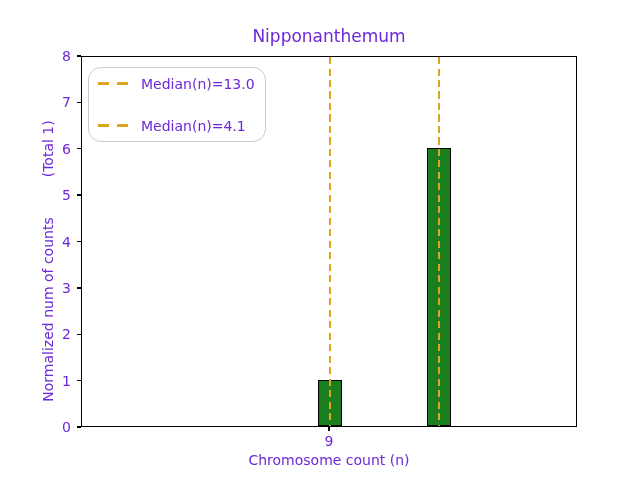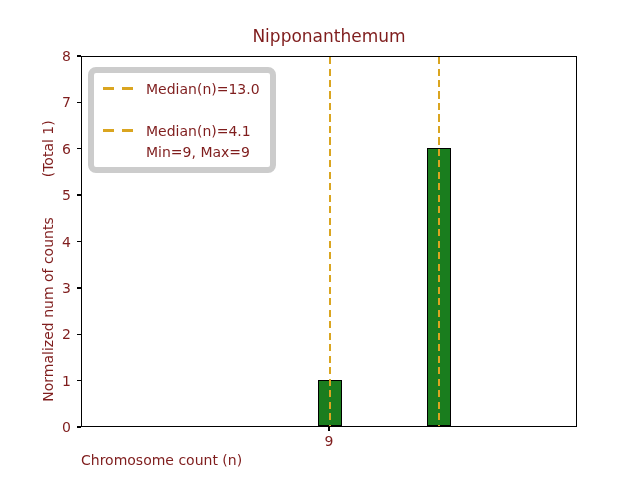--- a/index.html
+++ b/index.html
@@ -1,47 +1,47 @@
 <!DOCTYPE html>
 <html><head>
 <meta charset="utf-8">
 <style>
   html,body{margin:0;padding:0;background:#ffffff;}
   .figure{
     position:relative;width:584px;height:480px;background:#ffffff;
-    font-family:"DejaVu Sans","Liberation Sans",sans-serif;color:#7f1d1d;
+    font-family:"DejaVu Sans","Liberation Sans",sans-serif;color:#6d28d9;
     overflow:hidden;
   }
   .chart-title{
     position:absolute;top:27px;left:81px;width:496px;text-align:center;
     font-size:17px;line-height:18px;
   }
   .plot-area{
     position:absolute;left:81px;top:56px;width:496px;height:371px;
     border:1px solid #000;box-sizing:border-box;background:#fff;
   }
   .bar{position:absolute;bottom:0;box-sizing:border-box;border:1px solid #000;}
   .vline{position:absolute;top:0;bottom:0;width:2px;z-index:3;}
   .ytick-label{
     position:absolute;width:32px;text-align:right;font-size:14px;line-height:14px;
   }
   .ytick-mark{position:absolute;width:4px;height:1.4px;background:#000;}
   .xtick-mark{position:absolute;width:1.4px;height:4px;background:#000;}
   .xtick-label{position:absolute;font-size:14px;line-height:14px;transform:translateX(-50%);}
   .x-axis-label{
-    position:absolute;top:452px;left:81px;width:496px;font-size:14px;
+    position:absolute;top:452px;left:81px;width:496px;text-align:center;font-size:14px;
   }
   .y-axis-label{
     position:absolute;left:48px;top:261px;
     transform:translate(-50%,-50%) rotate(-90deg);
     white-space:nowrap;font-size:14px;display:flex;gap:40px;align-items:baseline;
   }
   .legend{
     position:absolute;left:88px;top:67px;z-index:5;
-    background:rgba(255,255,255,0.9);border:6px solid #8b5cf6;border-radius:8px;
+    background:rgba(255,255,255,0.9);border:1px solid #8b5cf6;border-radius:13px;
     padding:5px 10px 5px 9px;
   }
   .legend-row{display:flex;align-items:center;height:21px;font-size:14px;white-space:nowrap;}
   .legend-handle{flex:0 0 30px;width:30px;height:3px;margin-right:13px;}
 </style>
 </head>
 <body>
 
 <div class="figure">
   <div class="chart-title">Nipponanthemum</div>
@@ -65,24 +65,20 @@
         <div class="legend-handle" style="background: repeating-linear-gradient(to right, rgb(218, 165, 32) 0px, rgb(218, 165, 32) 11px, transparent 11px, transparent 19px);"></div>
         <span>Median(n)=13.0</span>
       </div>
       <div class="legend-row">
         <div class="legend-handle"></div>
       </div>
       <div class="legend-row">
         <div class="legend-handle" style="background: repeating-linear-gradient(to right, rgb(218, 165, 32) 0px, rgb(218, 165, 32) 11px, transparent 11px, transparent 19px);"></div>
         <span>Median(n)=4.1</span>
       </div>
-      <div class="legend-row">
-        <div class="legend-handle"></div>
-        <span>Min=9, Max=9</span>
-      </div>
     </div>
 <div class="ytick-mark" style="left: 77px; top: 426.3px;"></div>
     <div class="ytick-label" style="left: 39px; top: 420px;">0</div>
     <div class="ytick-mark" style="left: 77px; top: 379.925px;"></div>
     <div class="ytick-label" style="left: 39px; top: 373.625px;">1</div>
     <div class="ytick-mark" style="left: 77px; top: 333.55px;"></div>
     <div class="ytick-label" style="left: 39px; top: 327.25px;">2</div>
     <div class="ytick-mark" style="left: 77px; top: 287.175px;"></div>
     <div class="ytick-label" style="left: 39px; top: 280.875px;">3</div>
     <div class="ytick-mark" style="left: 77px; top: 240.8px;"></div>

